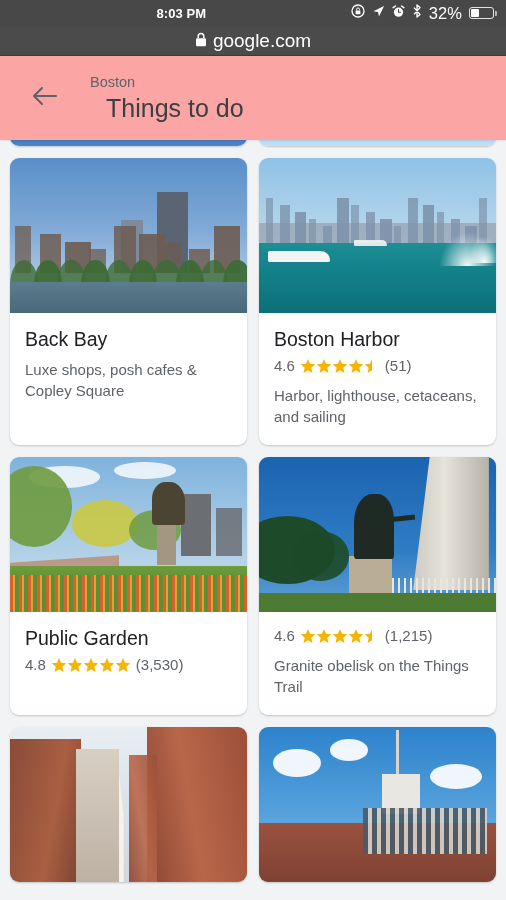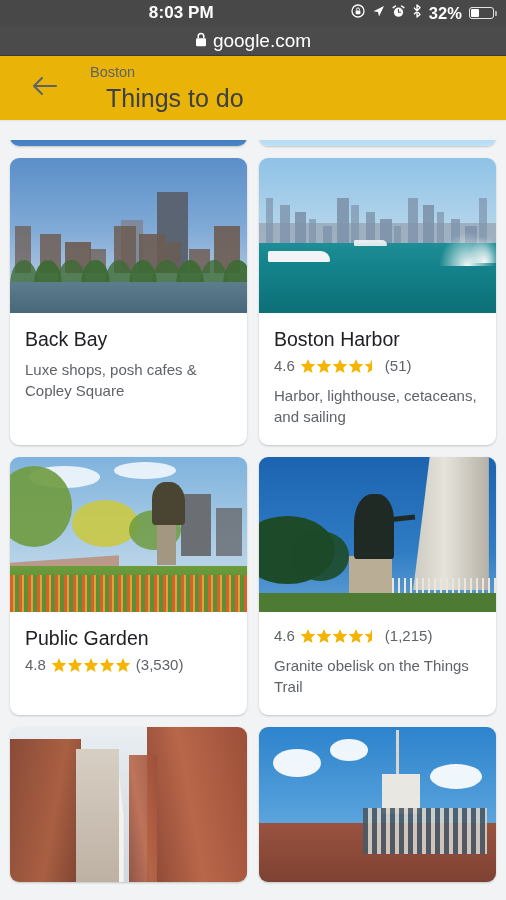--- a/index.html
+++ b/index.html
@@ -11,30 +11,30 @@
     position:relative;
   }
 
   
   #status-bar {
     height:26px; background:#484848; color:#fff;
     display:flex; align-items:center; padding:0 12px;
     font-size:17px; font-weight:bold; letter-spacing:.1px;
   }
   .sb-left { display:flex; align-items:center; gap:6px; flex:0 0 auto; }
-  .sb-center { flex:1; text-align:center; font-size:17px; }
+  .sb-center { flex:1; text-align:center; font-size:13px; }
   .sb-right { display:flex; align-items:center; gap:7px; flex:0 0 auto; }
   .signal { display:flex; align-items:flex-end; gap:1.5px; height:12px; }
   .signal i { width:3px; background:#fff; display:block; border-radius:.5px; }
   .signal i:nth-child(1){ height:5px; }
   .signal i:nth-child(2){ height:8px; }
   .signal i:nth-child(3){ height:11px; opacity:.45; }
   .signal i:nth-child(4){ height:12px; opacity:.45; }
   .carrier { font-size:16.5px; font-weight:bold; }
-  .battery-pct { font-size:16.5px; font-weight:bold; }
+  .battery-pct { font-size:16.5px; font-weight:normal; }
   .battery {
     width:25px; height:12px; border:1.6px solid rgba(255,255,255,.85);
     border-radius:3px; position:relative; padding:1.3px;
   }
   .battery::after{
     content:""; position:absolute; right:-3.6px; top:3.2px;
     width:2px; height:4.5px; background:rgba(255,255,255,.6);
     border-radius:0 1px 1px 0;
   }
   .battery span{ display:block; height:100%; width:36%; background:#fff; border-radius:1px; }
@@ -42,21 +42,21 @@
   
   #url-bar {
     height:30px; background:#4b4b4b; color:#fff;
     display:flex; align-items:center; justify-content:center;
     gap:6px; font-size:19px; font-weight:500;
     border-bottom:1px solid #3b3b3b;
   }
 
   
   #app-header {
-    height:64px; background:#eab308; display:flex; align-items:center;
+    height:84px; background:#fca5a5; display:flex; align-items:center;
     padding-left:22px; position:relative; z-index:5;
     box-shadow:0 1px 2px rgba(0,0,0,.08);
   }
   #back-button {
     width:44px; height:44px; display:flex; align-items:center;
     justify-content:center; flex:0 0 auto; cursor:pointer;
   }
   .header-text { margin-left:24px; }
   #header-subtitle {
     font-size:14.5px; color:#5f6368; line-height:17px; margin-bottom:2px;

